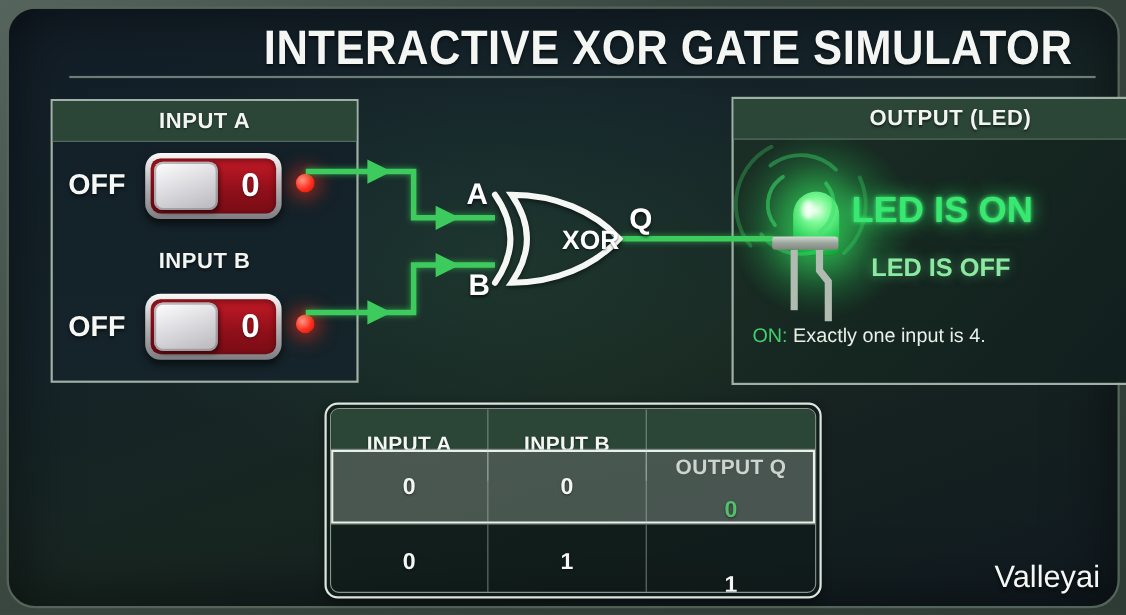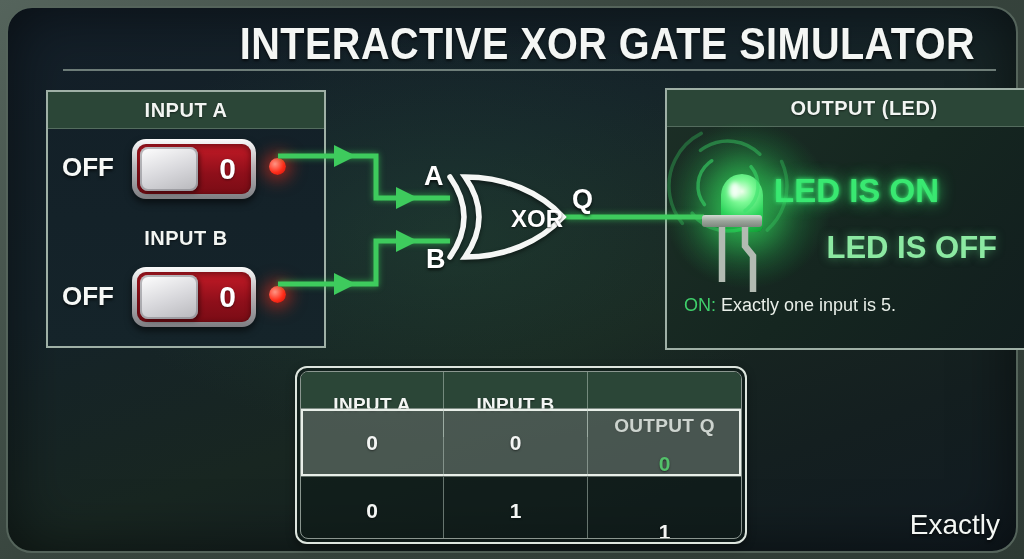--- a/index.html
+++ b/index.html
@@ -51,22 +51,22 @@
   
   .led-glow{position:absolute;left:-5px;top:30px;width:170px;height:170px;border-radius:50%;
     background:radial-gradient(circle, rgba(60,230,100,.5) 0%, rgba(40,180,80,.22) 45%, transparent 70%);}
   .led-bulb{position:absolute;left:54px;top:84px;width:42px;height:58px;border-radius:21px 21px 6px 6px;
     background:radial-gradient(circle at 50% 30%, #eaffe8 0%, #7dfa96 25%, #2ed45c 60%, #0f9a33 100%);
     box-shadow:0 0 34px 12px rgba(46,220,90,.6);}
   .led-bulb::after{content:"";position:absolute;left:8px;top:8px;width:11px;height:17px;border-radius:50%;
     background:rgba(255,255,255,.85);filter:blur(2px);}
   .status-on{position:absolute;left:107px;top:82px;width:205px;text-align:left;color:#39e871;
     font-size:33px;font-weight:800;text-shadow:0 0 16px rgba(60,255,120,.85),0 0 4px rgba(60,255,120,.9);}
-  .status-off{position:absolute;left:125px;top:140px;width:205px;text-align:right;color:#8ce9a2;
-    font-size:31px;font-weight:600;text-shadow:0 0 10px rgba(100,230,140,.5);}
+  .status-off{position:absolute;left:125px;top:140px;width:205px;text-align:left;color:#8ce9a2;
+    font-size:23px;font-weight:600;text-shadow:0 0 10px rgba(100,230,140,.5);}
   .rules{position:absolute;left:17px;top:202px;font-size:18px;line-height:26px;color:#e9efe9;}
   .rule-prefix{color:#3fcf6b;font-weight:400;}
 
   
   .truth-table{position:absolute;left:287px;top:358px;width:452px;height:178px;box-sizing:border-box;
     border:2px solid #dde5de;border-radius:12px;padding:3px;background:rgba(14,28,24,.55);
     box-shadow:0 3px 8px rgba(0,0,0,.4);}
   .tt-inner{width:100%;height:100%;box-sizing:border-box;border:1px solid rgba(220,230,222,.6);
     border-radius:8px;overflow:hidden;display:grid;grid-template-rows:36px repeat(4,1fr);}
   .tt-row{display:grid;grid-template-columns:143px 144px 1fr;border-top:1px solid rgba(190,205,195,.45);}
@@ -119,21 +119,21 @@
       <div class="led-dot" style="left:221px;top:194px;"></div>
     </div>
 
     <div class="panel output-panel">
       <div class="panel-head">OUTPUT (LED)</div>
       <div class="led-glow"></div>
       <div class="led-bulb"></div>
       <div class="status-on">LED IS ON</div>
       <div class="status-off">LED IS OFF</div>
       <div class="rules">
-        <div><span class="rule-prefix">ON:</span><span> Exactly one input is 5.</span></div>
+        <div><span class="rule-prefix">ON:</span><span> Exactly one input is 4.</span></div>
       </div>
     </div>
 
     <div class="truth-table">
       <div class="tt-inner">
         <div class="tt-row tt-head">
           <div class="tt-cell">INPUT A</div>
           <div class="tt-cell">INPUT B</div>
           <div class="tt-cell">OUTPUT Q</div>
         </div>
@@ -153,21 +153,21 @@
           <div class="tt-cell">1</div>
         </div>
         <div class="tt-row">
           <div class="tt-cell">1</div>
           <div class="tt-cell">1</div>
           <div class="tt-cell">0</div>
         </div>
       </div>
     </div>
 
-    <div class="watermark">Exactly</div>
+    <div class="watermark">Valleyai</div>
   </div>
 
   <svg class="overlay" viewBox="0 0 1024 559">
     <defs>
       <linearGradient id="flangeGrad" x1="0" y1="0" x2="0" y2="1">
         <stop offset="0" stop-color="#d2dbd2"></stop>
           <stop offset="0.5" stop-color="#9ba59b"></stop>
           <stop offset="1" stop-color="#7d877d"></stop>
       </linearGradient>
     </defs>

